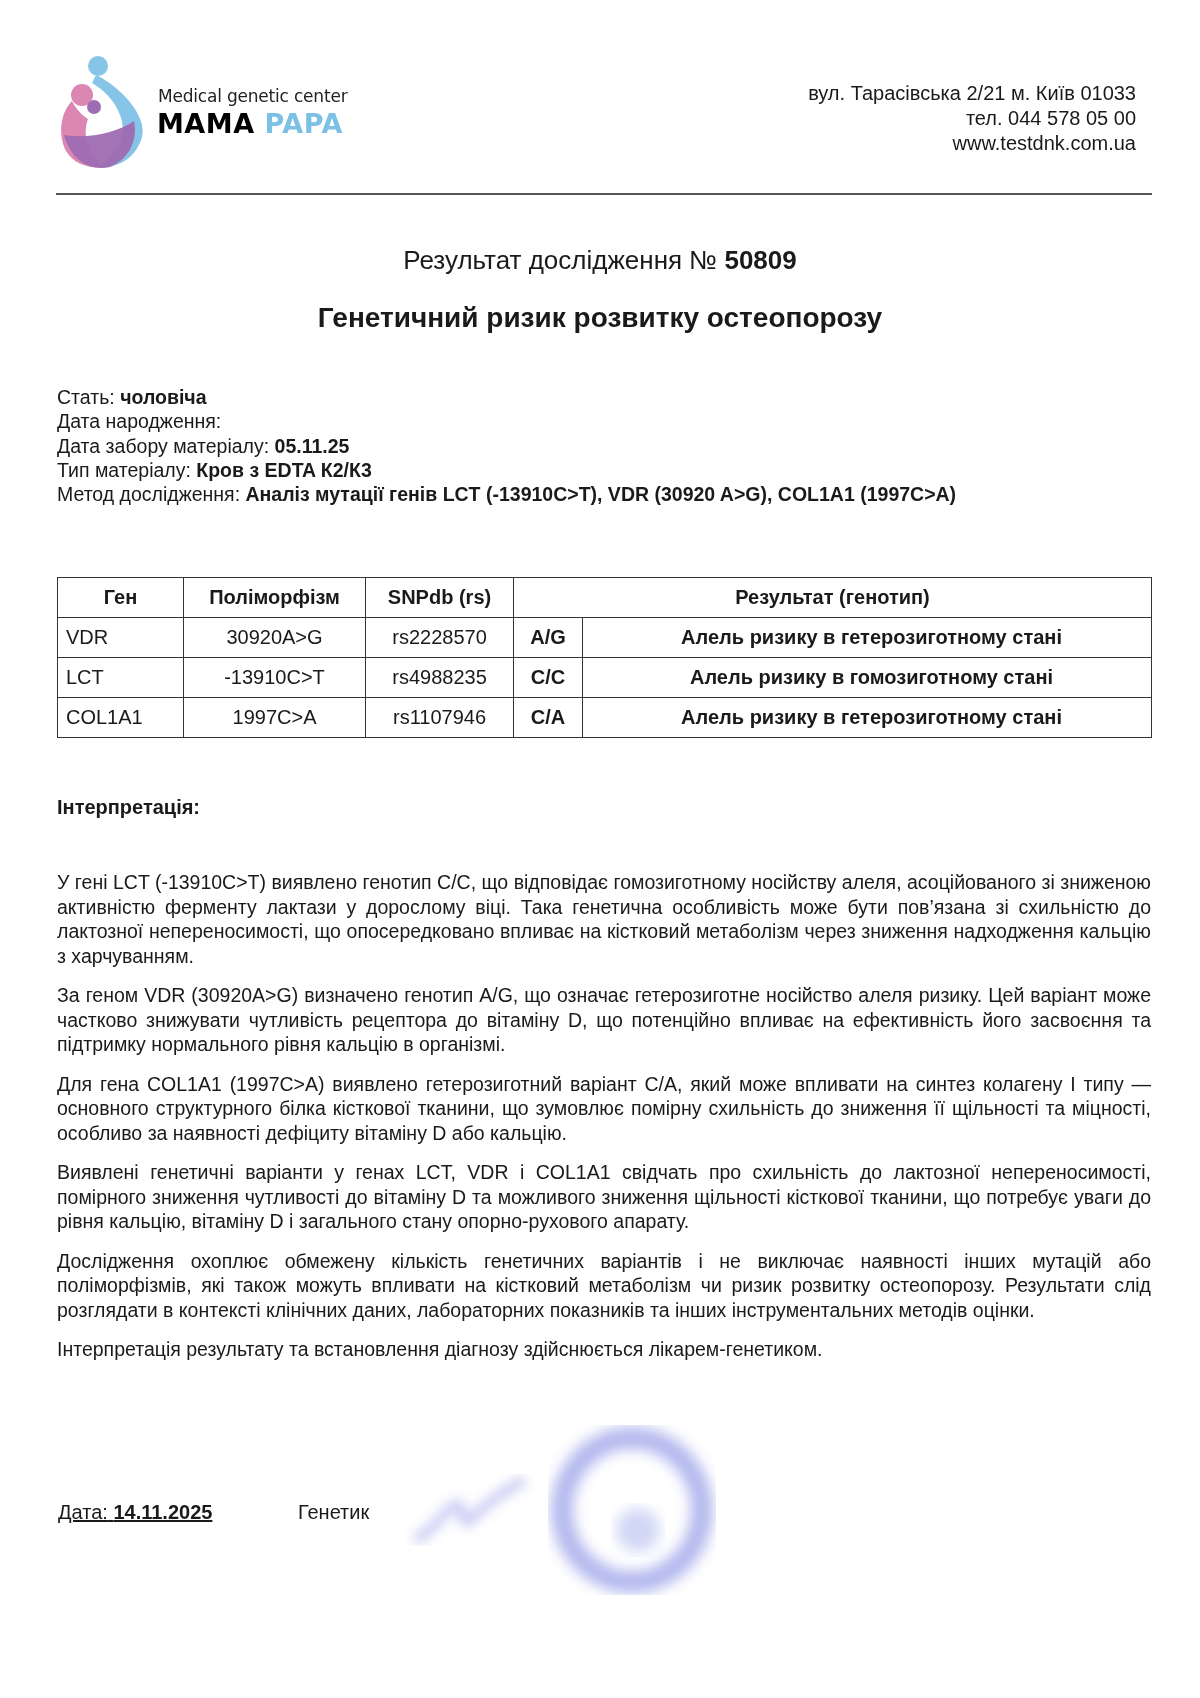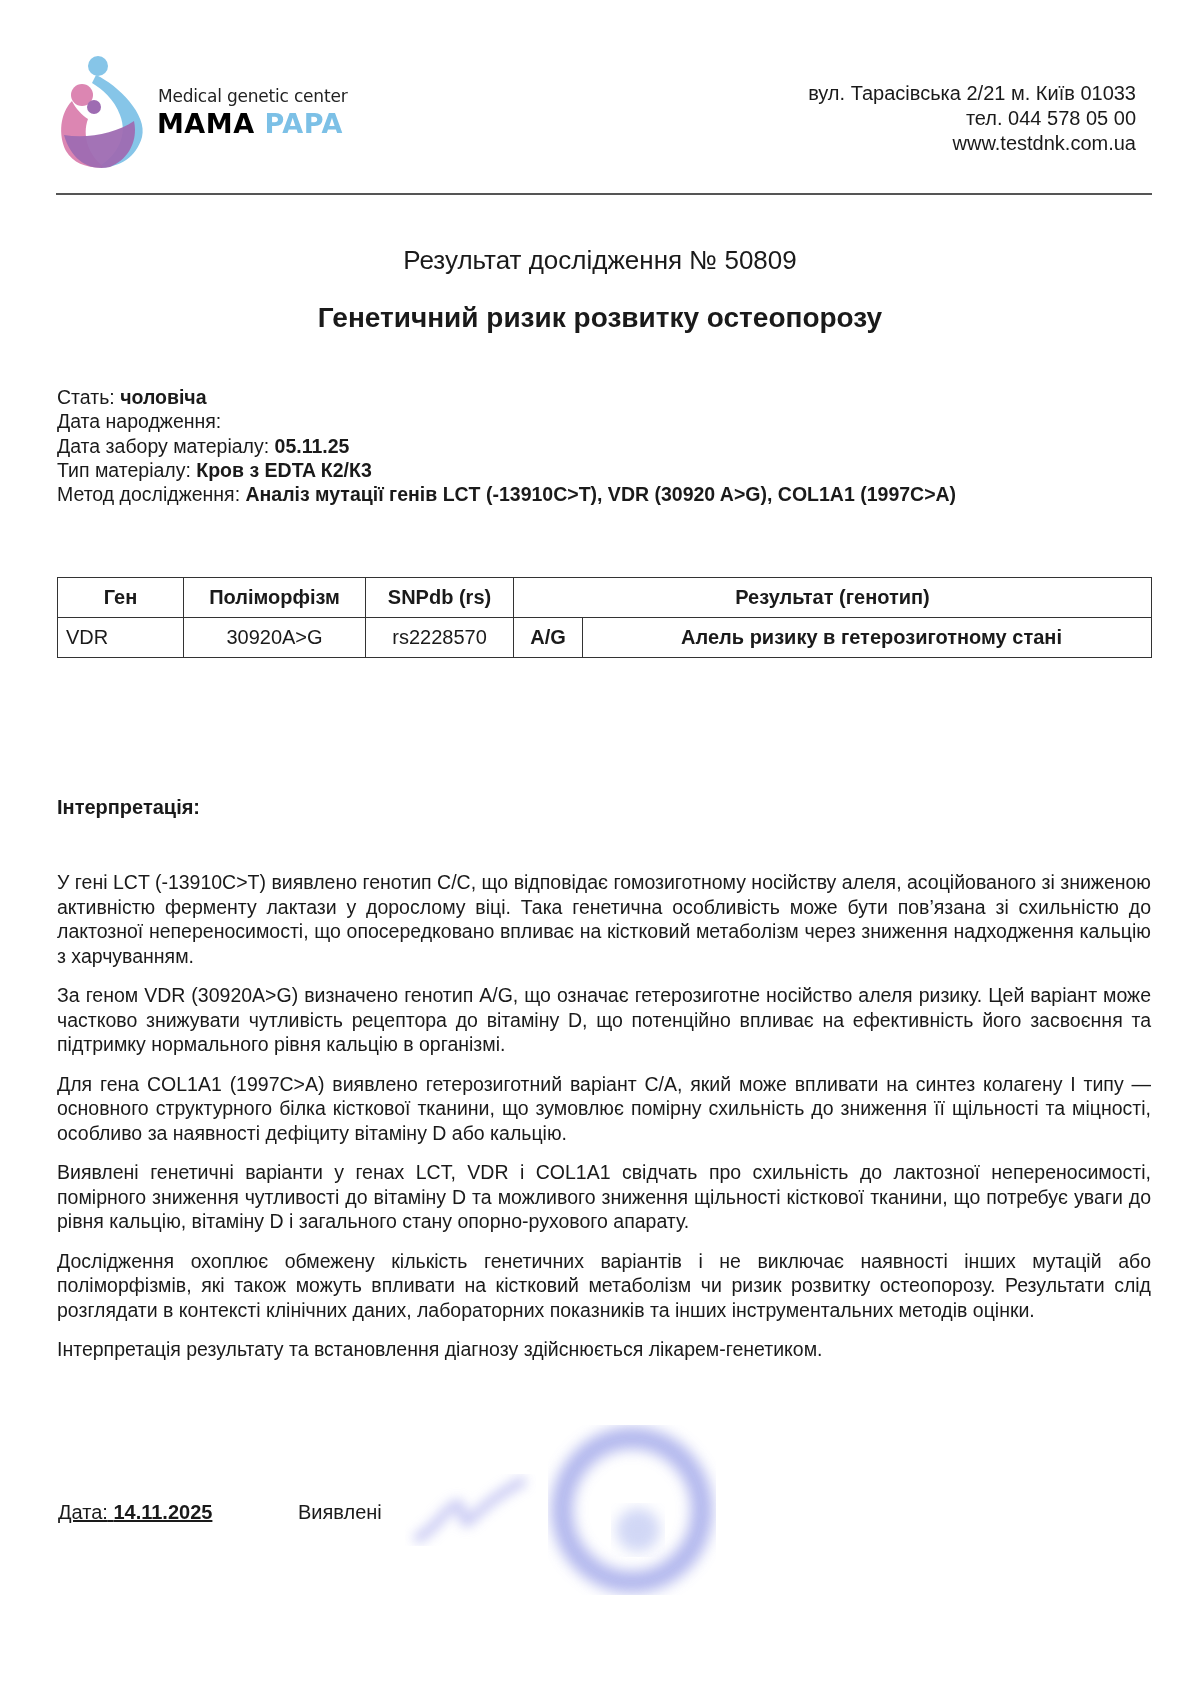--- a/index.html
+++ b/index.html
@@ -9,21 +9,21 @@
   
   #logo { left:58px; top:55px; width:90px; height:114px; }
   #logo-sub { left:158px; top:86px; font-size:17px; color:#222; font-family:"DejaVu Sans", sans-serif; letter-spacing:-0.2px; }
   #logo-brand { left:157px; top:108px; font-size:27px; font-weight:bold; font-family:"DejaVu Sans", sans-serif; letter-spacing:0.5px; }
   #logo-brand .mama { color:#000000; }
   #logo-brand .papa { color:#7cc0e6; }
   #contacts { right:64px; top:81px; text-align:right; font-size:20px; line-height:25px; color:#1a1a1a; }
   #header-rule { left:56px; top:193px; width:1096px; height:2px; background:#555; }
   
   #title-1 { left:0; width:1200px; top:245px; text-align:center; font-size:26px; }
-  #title-1 b { font-weight:normal; }
+  #title-1 b { font-weight:bold; }
   #title-2 { left:0; width:1200px; top:302px; text-align:center; font-size:28px; font-weight:bold; }
   
   #info { left:57px; top:385px; font-size:19.5px; line-height:24.3px; }
   #info .row b { font-weight:bold; }
   
   #results-table { left:57px; top:577px; width:1095px; border-collapse:collapse; font-size:20px; }
   #results-table th, #results-table td { border:1.5px solid #333; height:39px; padding:0 8px; }
   #results-table th { font-weight:bold; text-align:center; }
   #results-table td { text-align:center; }
   #results-table td.gene { text-align:left; }
@@ -108,38 +108,52 @@
     </tr>
   </thead>
   <tbody>
     <tr>
       <td class="gene">VDR</td>
       <td>30920A&gt;G</td>
       <td>rs2228570</td>
       <td class="geno">A/G</td>
       <td class="desc">Алель ризику в гетерозиготному стані</td>
     </tr>
+    <tr>
+      <td class="gene">LCT</td>
+      <td>-13910C&gt;T</td>
+      <td>rs4988235</td>
+      <td class="geno">C/C</td>
+      <td class="desc">Алель ризику в гомозиготному стані</td>
+    </tr>
+    <tr>
+      <td class="gene">COL1A1</td>
+      <td>1997C&gt;A</td>
+      <td>rs1107946</td>
+      <td class="geno">C/A</td>
+      <td class="desc">Алель ризику в гетерозиготному стані</td>
+    </tr>
   </tbody>
 </table>
 
 <div id="interp-heading" class="abs">Інтерпретація:</div>
 <div id="interp" class="abs">
   <p>У гені LCT (-13910C&gt;T) виявлено генотип C/C, що відповідає гомозиготному носійству алеля, асоційованого зі зниженою активністю ферменту лактази у дорослому віці. Така генетична особливість може бути пов’язана зі схильністю до лактозної непереносимості, що опосередковано впливає на кістковий метаболізм через зниження надходження кальцію з харчуванням.</p>
   <p>За геном VDR (30920A&gt;G) визначено генотип A/G, що означає гетерозиготне носійство алеля ризику. Цей варіант може частково знижувати чутливість рецептора до вітаміну D, що потенційно впливає на ефективність його засвоєння та підтримку нормального рівня кальцію в організмі.</p>
   <p>Для гена COL1A1 (1997C&gt;A) виявлено гетерозиготний варіант C/A, який може впливати на синтез колагену I типу — основного структурного білка кісткової тканини, що зумовлює помірну схильність до зниження її щільності та міцності, особливо за наявності дефіциту вітаміну D або кальцію.</p>
   <p>Виявлені генетичні варіанти у генах LCT, VDR і COL1A1 свідчать про схильність до лактозної непереносимості, помірного зниження чутливості до вітаміну D та можливого зниження щільності кісткової тканини, що потребує уваги до рівня кальцію, вітаміну D і загального стану опорно-рухового апарату.</p>
   <p>Дослідження охоплює обмежену кількість генетичних варіантів і не виключає наявності інших мутацій або поліморфізмів, які також можуть впливати на кістковий метаболізм чи ризик розвитку остеопорозу. Результати слід розглядати в контексті клінічних даних, лабораторних показників та інших інструментальних методів оцінки.</p>
   <p>Інтерпретація результату та встановлення діагнозу здійснюється лікарем-генетиком.</p>
 </div>
 
 <div id="date-label" class="abs">
   <span>Дата:</span>
   <b>14.11.2025</b>
 </div>
-<div id="geneticist-label" class="abs">Виявлені</div>
+<div id="geneticist-label" class="abs">Генетик</div>
 <div id="signature" class="abs">
   <svg width="150" height="100" viewBox="0 0 150 100">
     <defs>
         <filter id="blur1">
           <feGaussianBlur stdDeviation="6"></feGaussianBlur>
         </filter>
       </defs>
     <path d="M10 80 C 30 70, 40 50, 50 45 C 60 40, 55 70, 65 60 C 80 45, 100 30, 120 20" stroke="#a7a9ec" stroke-width="10" fill="none" filter="url(#blur1)" opacity="0.6"></path>
   </svg>
 </div>

